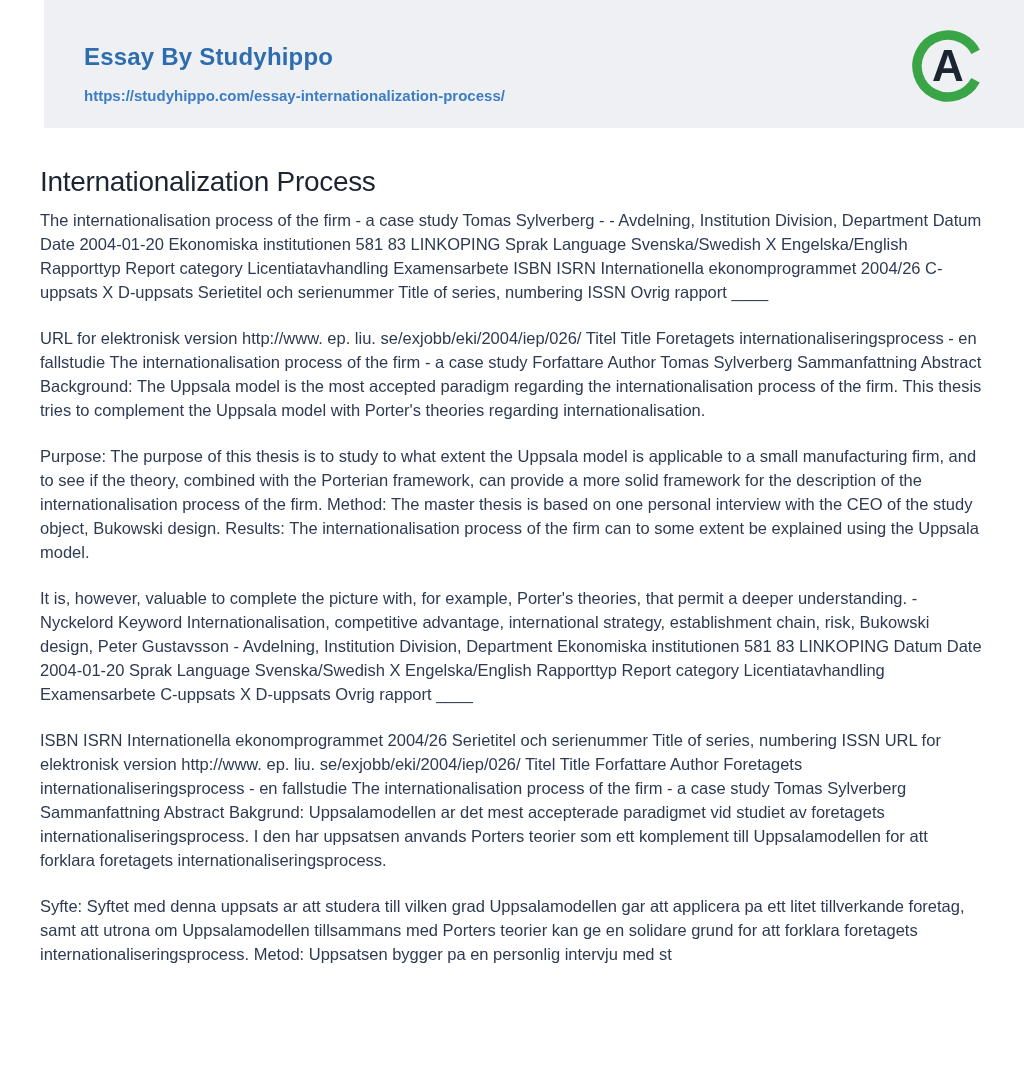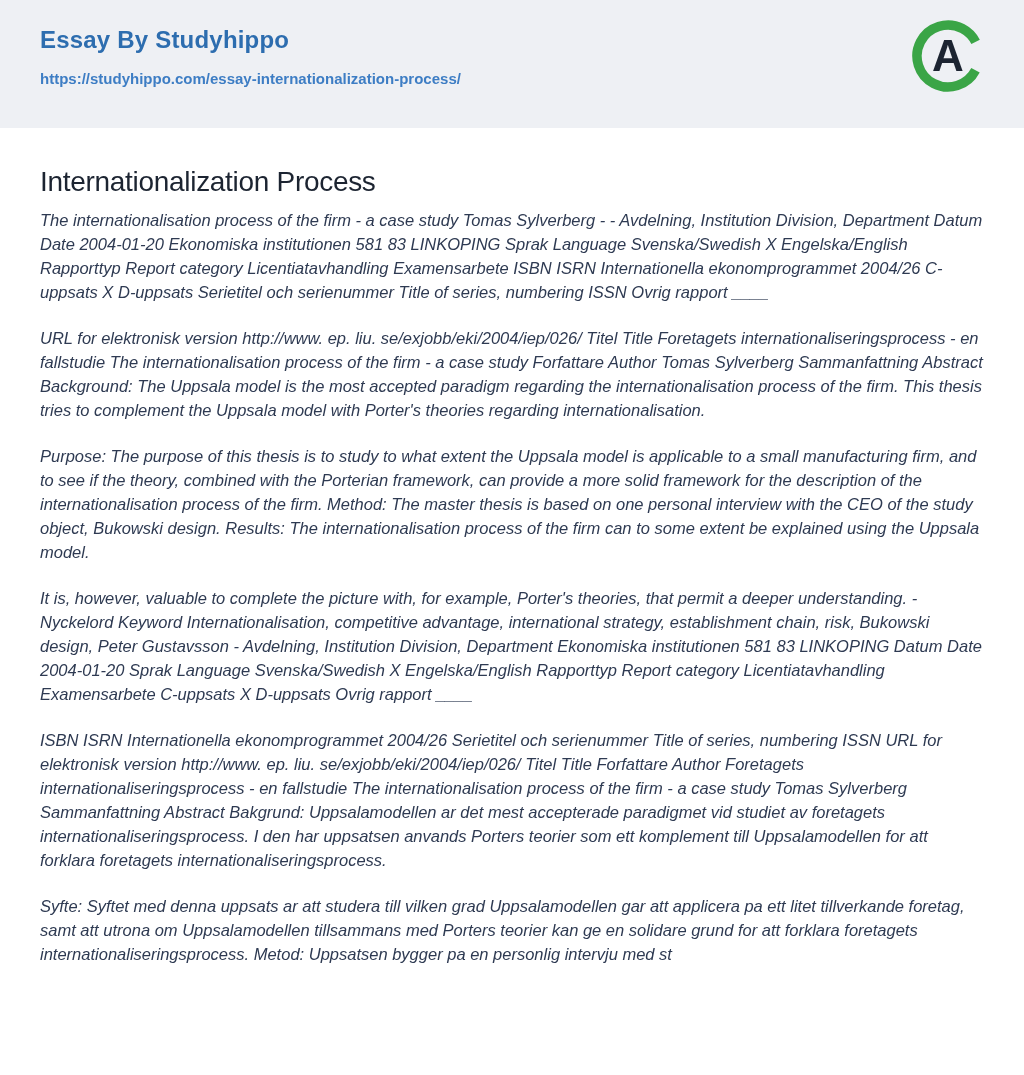--- a/index.html
+++ b/index.html
@@ -15,24 +15,25 @@
   body {
     font-family: "Liberation Sans", sans-serif;
     width: 1024px;
     min-height: 1075px;
   }
   .page { width: 1024px; min-height: 1075px; background: #ffffff; }
 
   .site-header {
     background: var(--header-bg, #eef0f4);
     height: 128px;
-    padding: 24px 38px 40px 40px;
+    padding: 24px 38px 24px 40px;
     display: flex;
-    align-items: center;
+    align-items: flex-end;
     justify-content: space-between;
+    margin-left: 44px;
   }
   .header-text { display: flex; flex-direction: column; justify-content: center; }
   .site-title {
     color: var(--brand-blue, #2d6daf);
     font-size: 24px;
     font-weight: 700;
     letter-spacing: 0.2px;
     margin-bottom: 16px;
   }
   .site-url {
@@ -62,21 +63,20 @@
     font-weight: 400;
     letter-spacing: -0.3px;
     margin: 22px 0 10px 0;
   }
   .essay-paragraph {
     color: var(--text-dark, #2e3a52);
     font-size: 16.5px;
     line-height: 24px;
     margin: 0 0 22px 0;
     max-width: 944px;
-    font-style: italic;
   }
 </style>
 </head>
 <body>
 
 <div class="page">
 
   <header class="site-header">
     <div class="header-text">
       <div class="site-title">Essay By Studyhippo</div>

